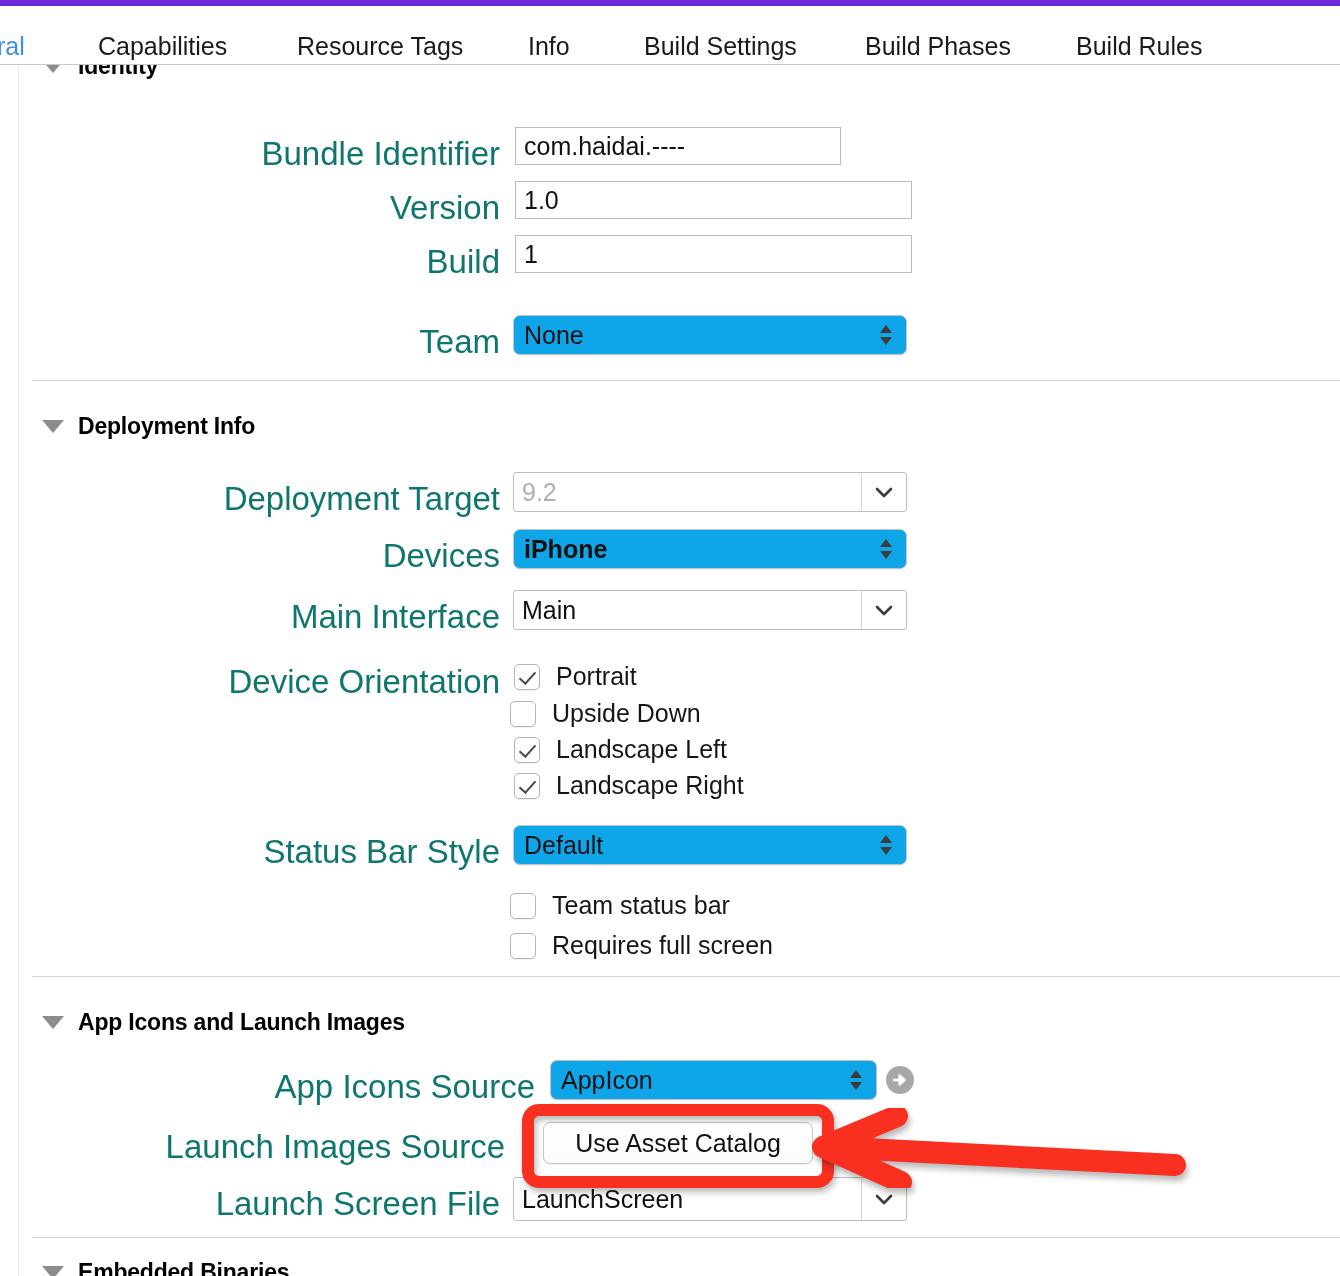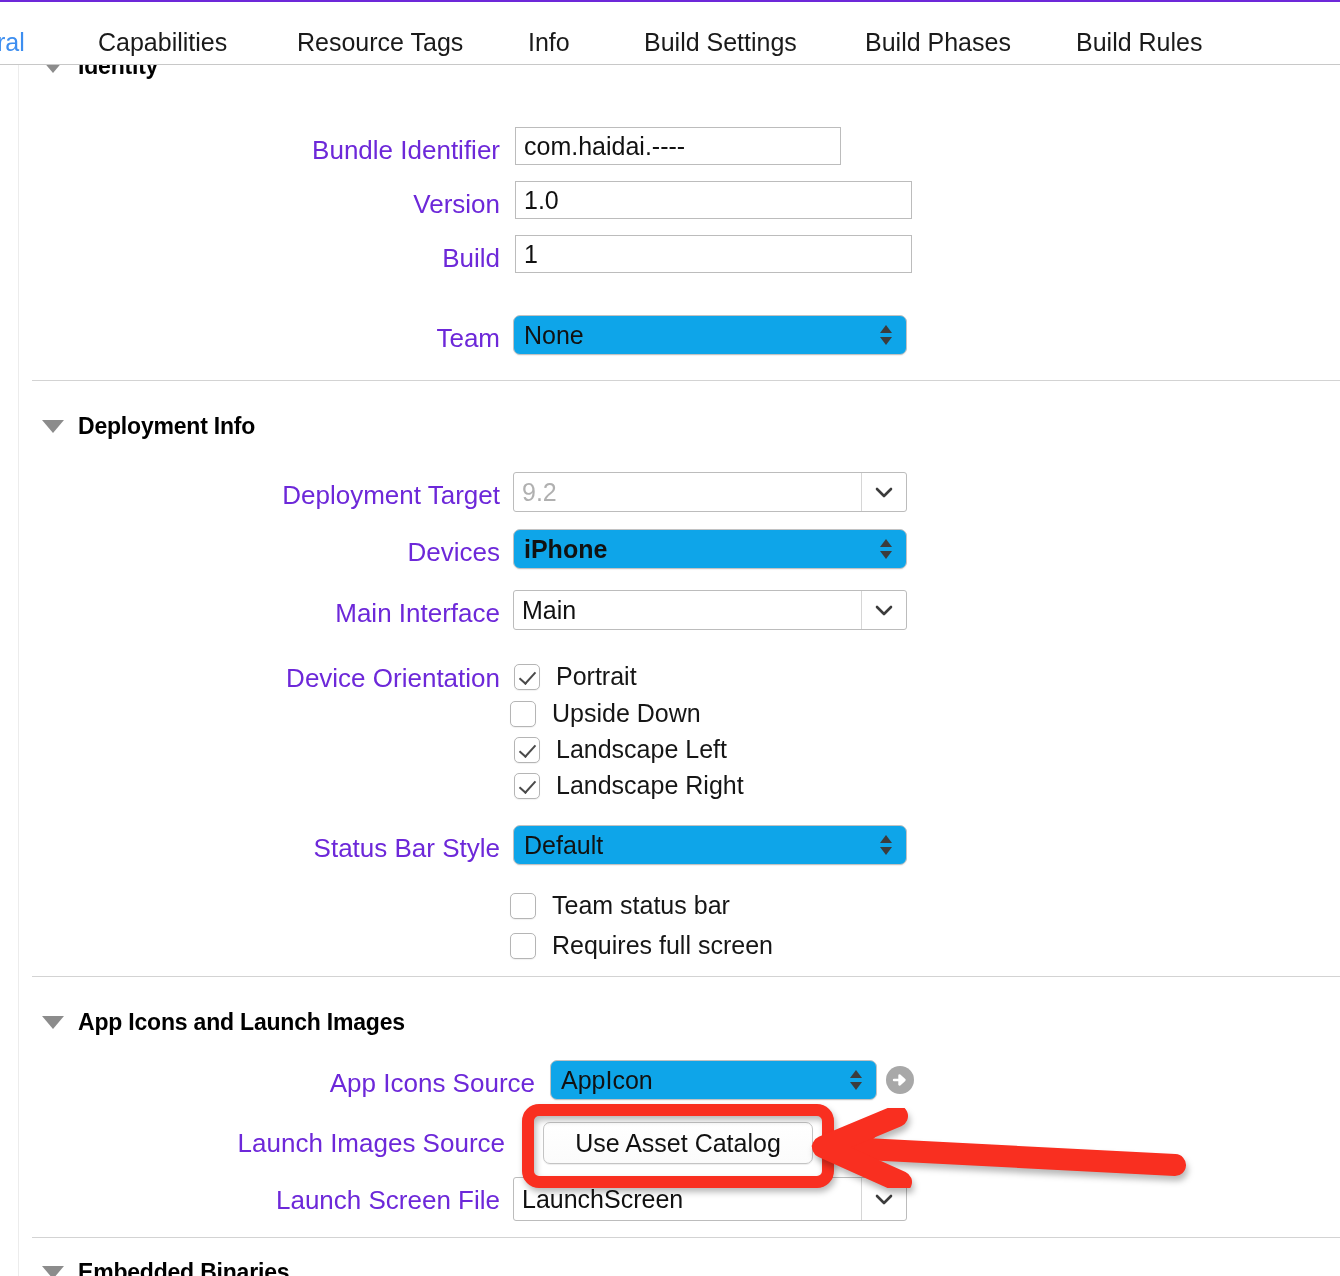--- a/index.html
+++ b/index.html
@@ -16,21 +16,21 @@
     color: #000000;
     -webkit-font-smoothing: antialiased;
   }
 
   
   #tabbar {
     position: absolute;
     left: 0; top: 0;
     width: 1340px; height: 65px;
     background: #ffffff;
-    border-top: 2px solid #6d28d9;
+    border-top: 6px solid #6d28d9;
     border-bottom: 1px solid #c8c8c8;
     box-sizing: border-box;
   }
   .tab {
     position: absolute;
     top: 26px;
     font-size: 25px;
     white-space: nowrap;
     color: #1a1a1a;
     cursor: default;
@@ -78,24 +78,24 @@
   .section-title {
     font-size: 23px;
     font-weight: bold;
     letter-spacing: -0.2px;
     white-space: nowrap;
   }
 
   
   .row-label {
     position: absolute;
-    font-size: 26px;
+    font-size: 33px;
     text-align: right;
     white-space: nowrap;
-    color: #6d28d9;
+    color: #0f766e;
   }
 
   .textfield {
     position: absolute;
     box-sizing: border-box;
     background: #ffffff;
     border: 1px solid #bcbcbc;
     font-size: 25px;
     font-family: "Liberation Sans", sans-serif;
     color: #111111;

